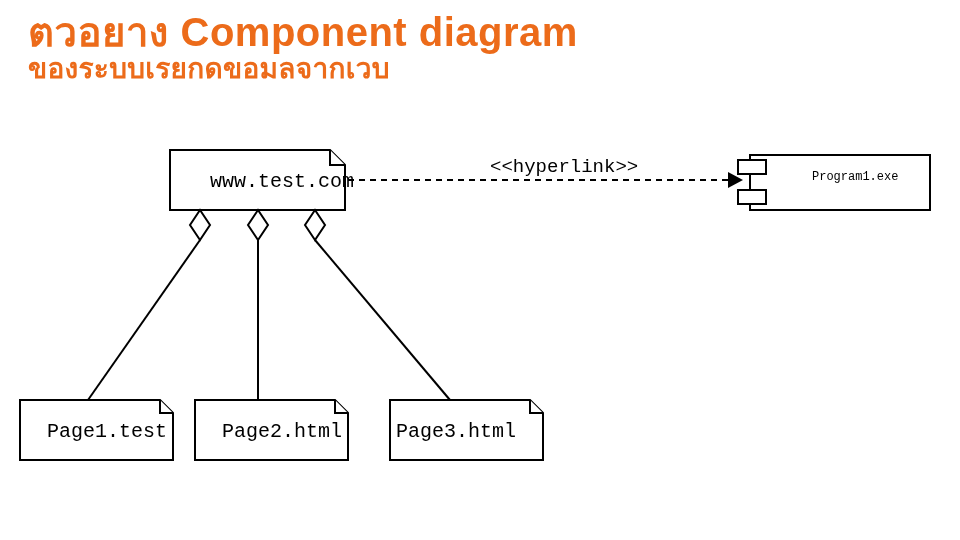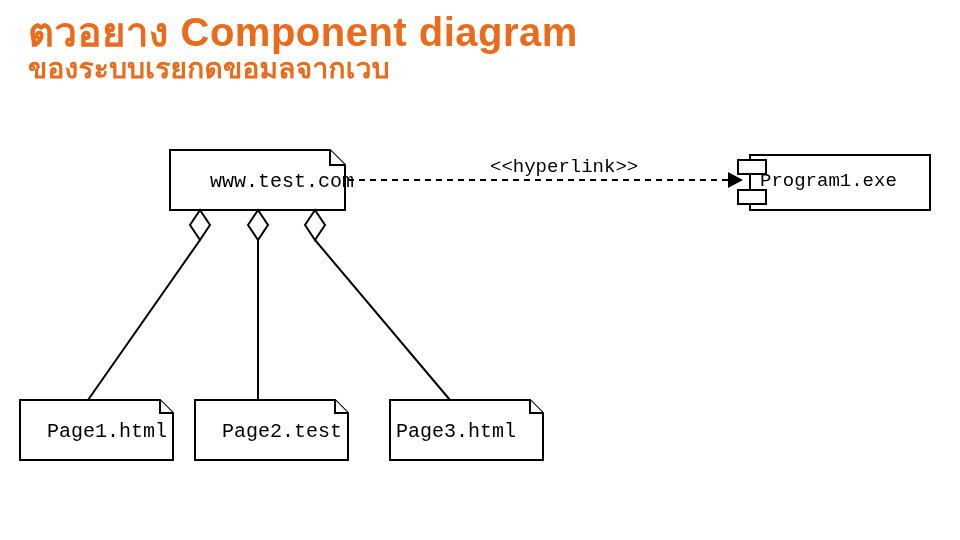--- a/index.html
+++ b/index.html
@@ -64,17 +64,17 @@
 
   
   <g>
     <rect class="artifact" x="750" y="155" width="180" height="55"></rect>
     <rect class="artifact" x="738" y="160" width="28" height="14"></rect>
     <rect class="artifact" x="738" y="190" width="28" height="14"></rect>
   </g>
 </svg>
 
 <div class="lbl" style="left:210px;top:170px">www.test.com</div>
-<div class="lbl" style="left:47px;top:420px">Page1.html</div>
-<div class="lbl" style="left:222px;top:420px">Page2.test</div>
+<div class="lbl" style="left:47px;top:420px">Page1.test</div>
+<div class="lbl" style="left:222px;top:420px">Page2.html</div>
 <div class="lbl" style="left:396px;top:420px">Page3.html</div>
 <div class="lbl" style="left:490px;top:156px;font-size:19px">&lt;&lt;hyperlink&gt;&gt;</div>
-<div class="lbl" style="left:760px;top:170px;font-size:19px">Program1.exe</div>
+<div class="lbl" style="left:812px;top:170px;font-size:12px">Program1.exe</div>
 
 </body></html>

